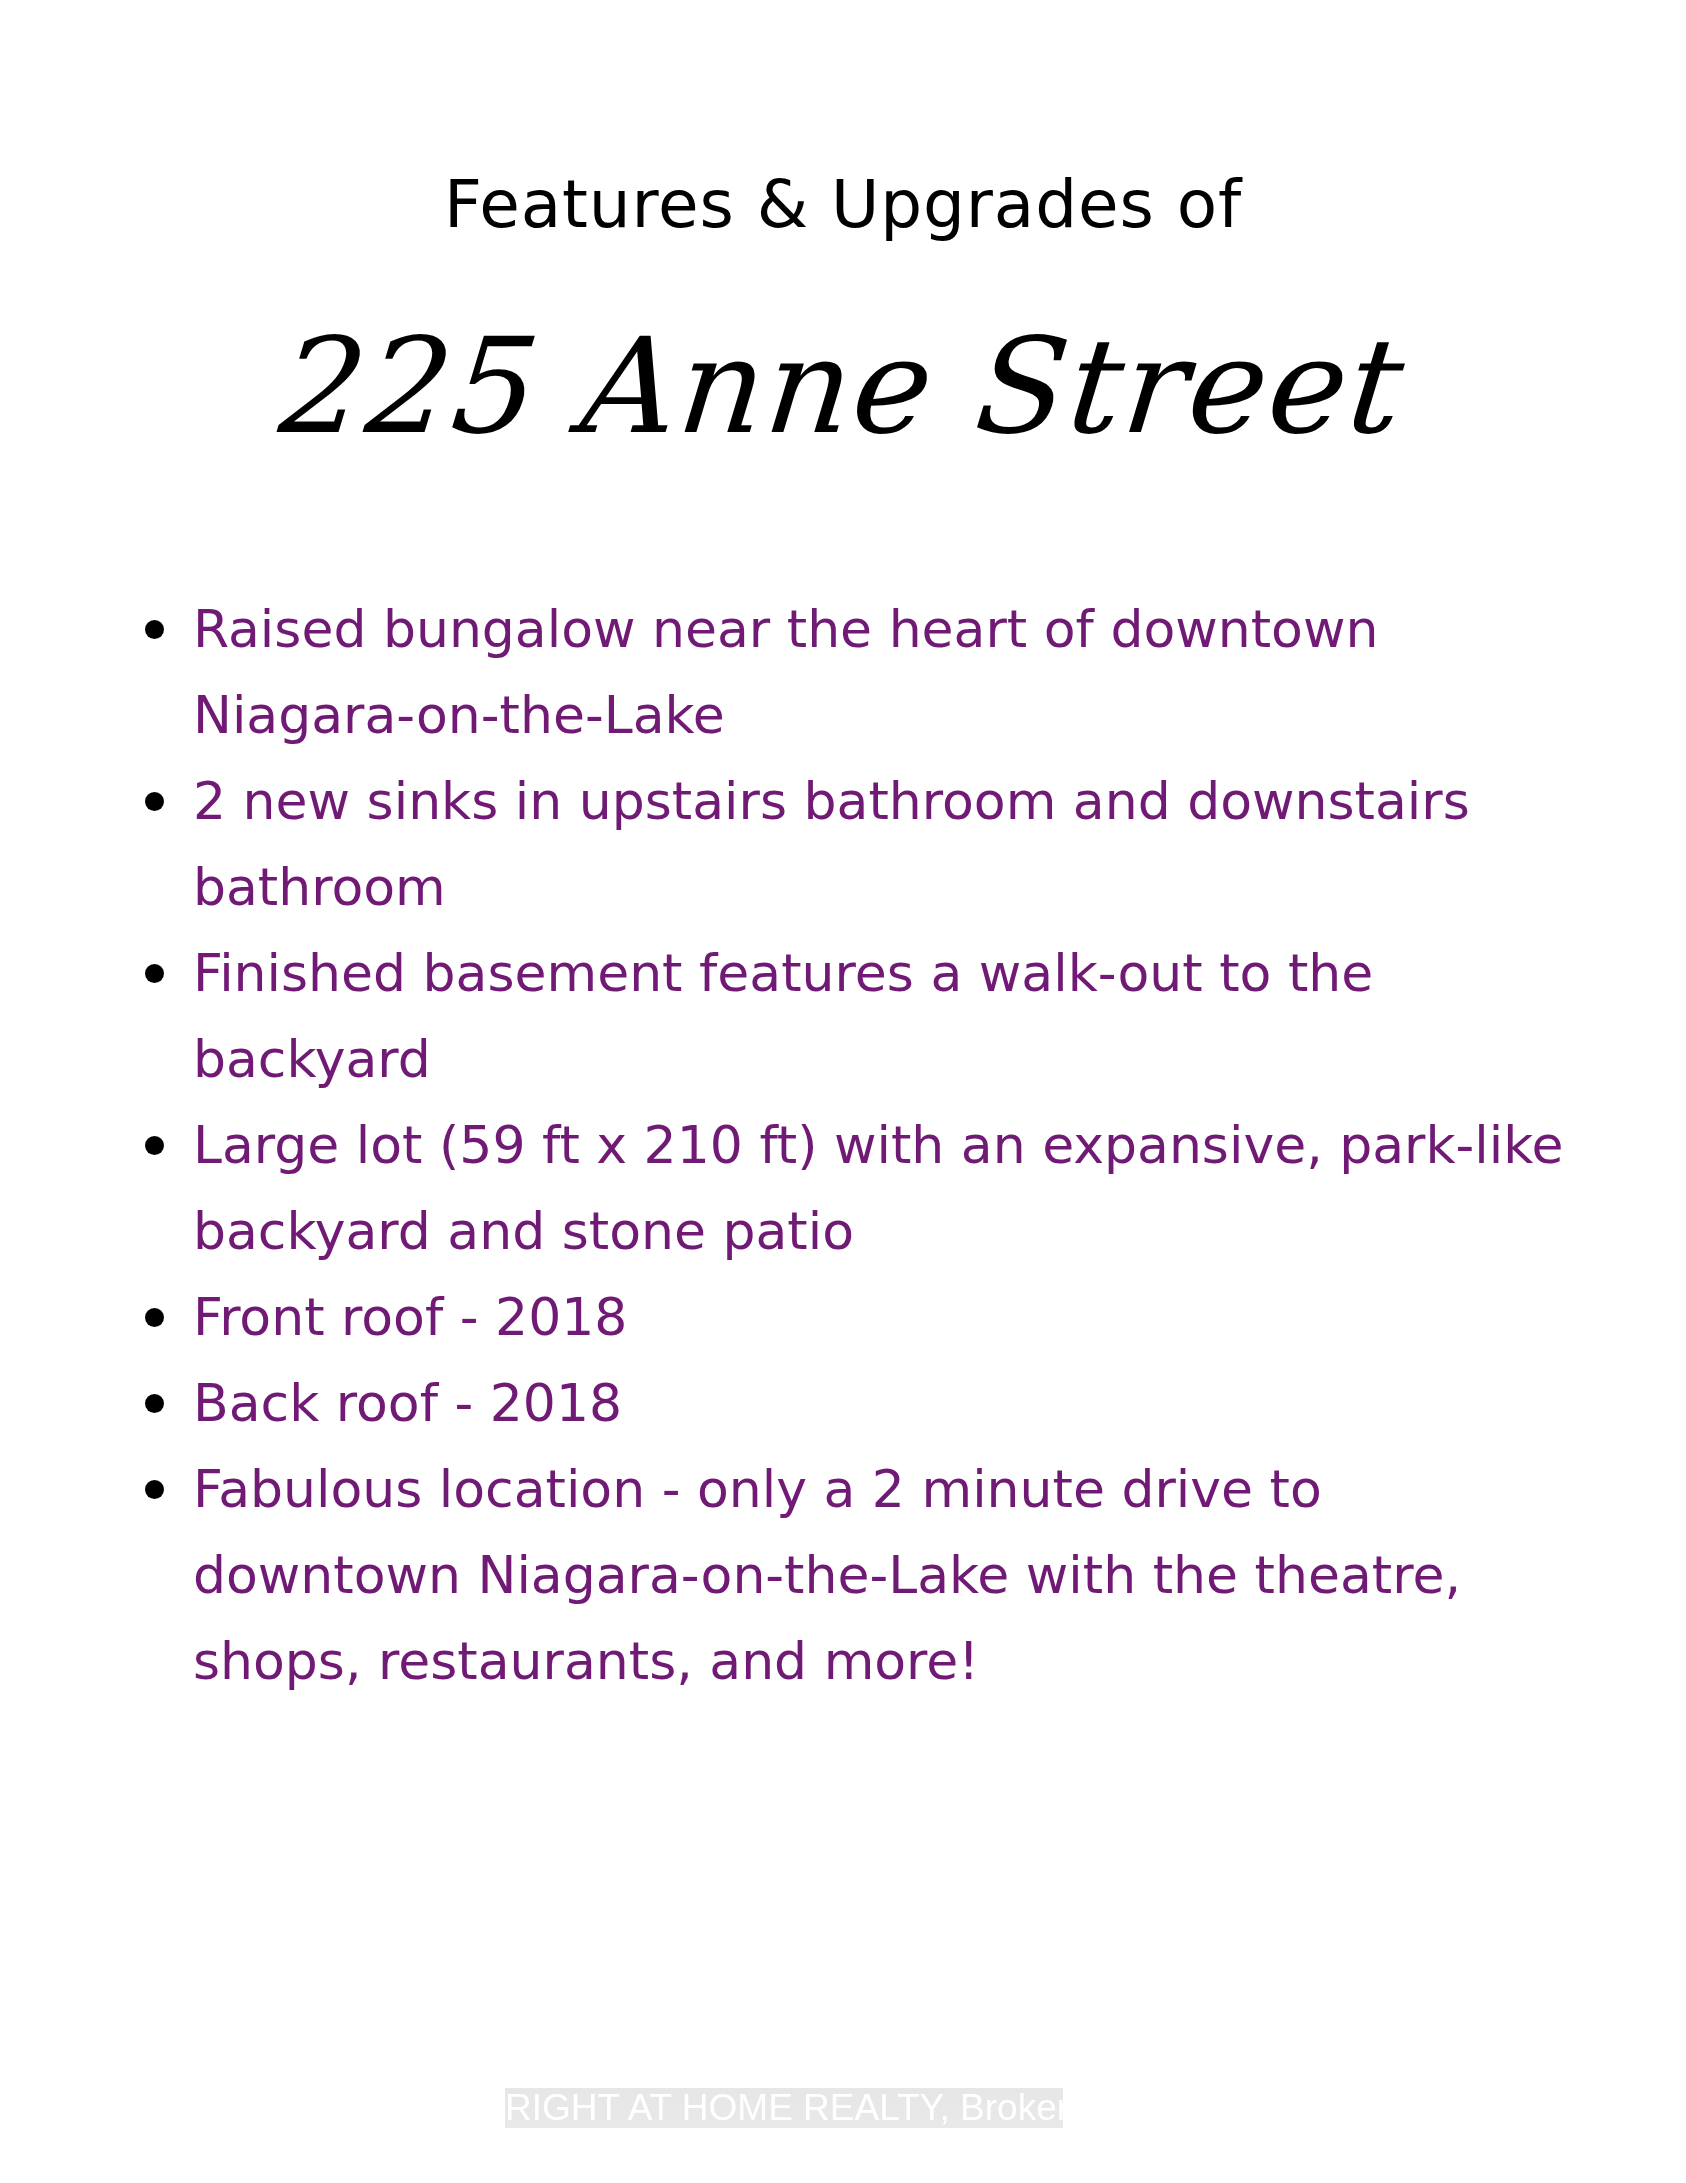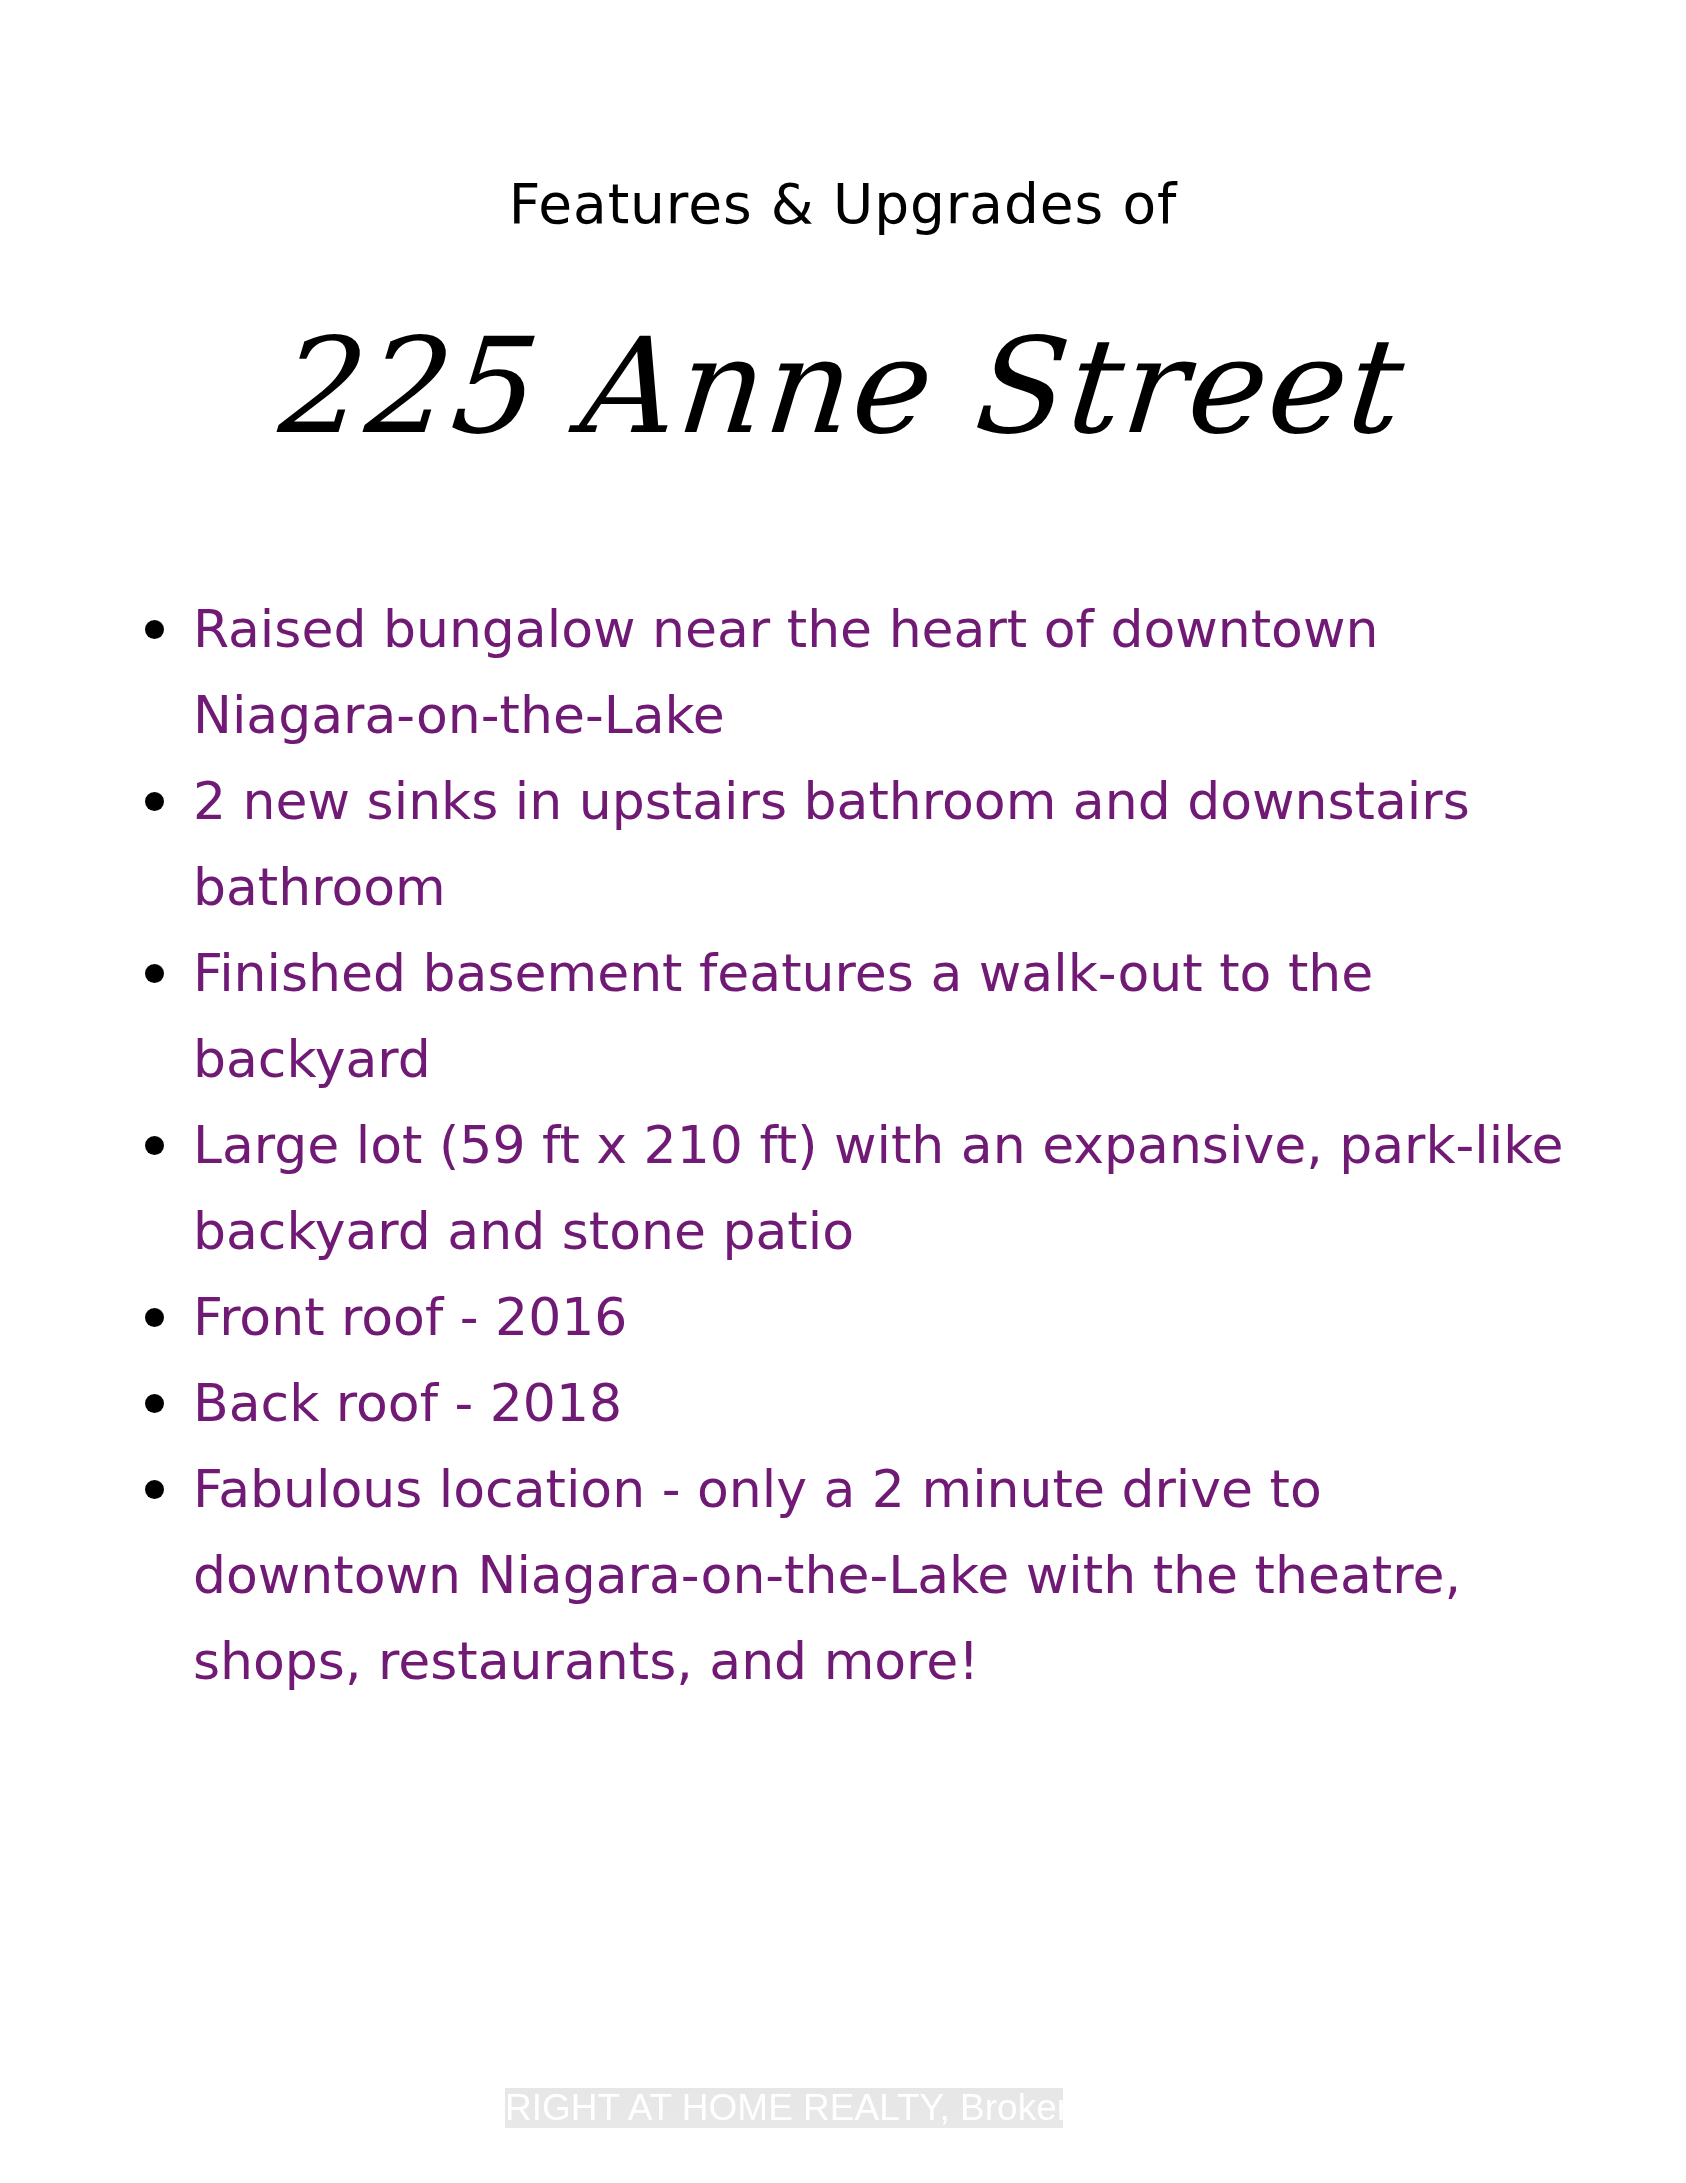--- a/index.html
+++ b/index.html
@@ -23,21 +23,21 @@
       background: #ffffff;
     }
     .subtitle {
       position: absolute;
       left: 0;
       width: 1686px;
       top: 167px;
       text-align: center;
       font-family: "DejaVu Sans", sans-serif;
       font-weight: normal;
-      font-size: 55px;
+      font-size: 66px;
       letter-spacing: 0.9px;
       line-height: 75px;
       color: #000;
     }
     .title-script {
       position: absolute;
       left: 0;
       width: 1686px;
       top: 303px;
       text-align: center;
@@ -114,21 +114,21 @@
     <li class="feature">
       <span class="bullet"></span>
       <span>Finished basement features a walk-out to the backyard</span>
     </li>
     <li class="feature">
       <span class="bullet"></span>
       <span>Large lot (59 ft x 210 ft) with an expansive, park-like backyard and stone patio</span>
     </li>
     <li class="feature">
       <span class="bullet"></span>
-      <span>Front roof - 2016</span>
+      <span>Front roof - 2018</span>
     </li>
     <li class="feature">
       <span class="bullet"></span>
       <span>Back roof - 2018</span>
     </li>
     <li class="feature">
       <span class="bullet"></span>
       <span>Fabulous location - only a 2 minute drive to downtown Niagara-on-the-Lake with the theatre, shops, restaurants, and more!</span>
     </li>
   </ul>

